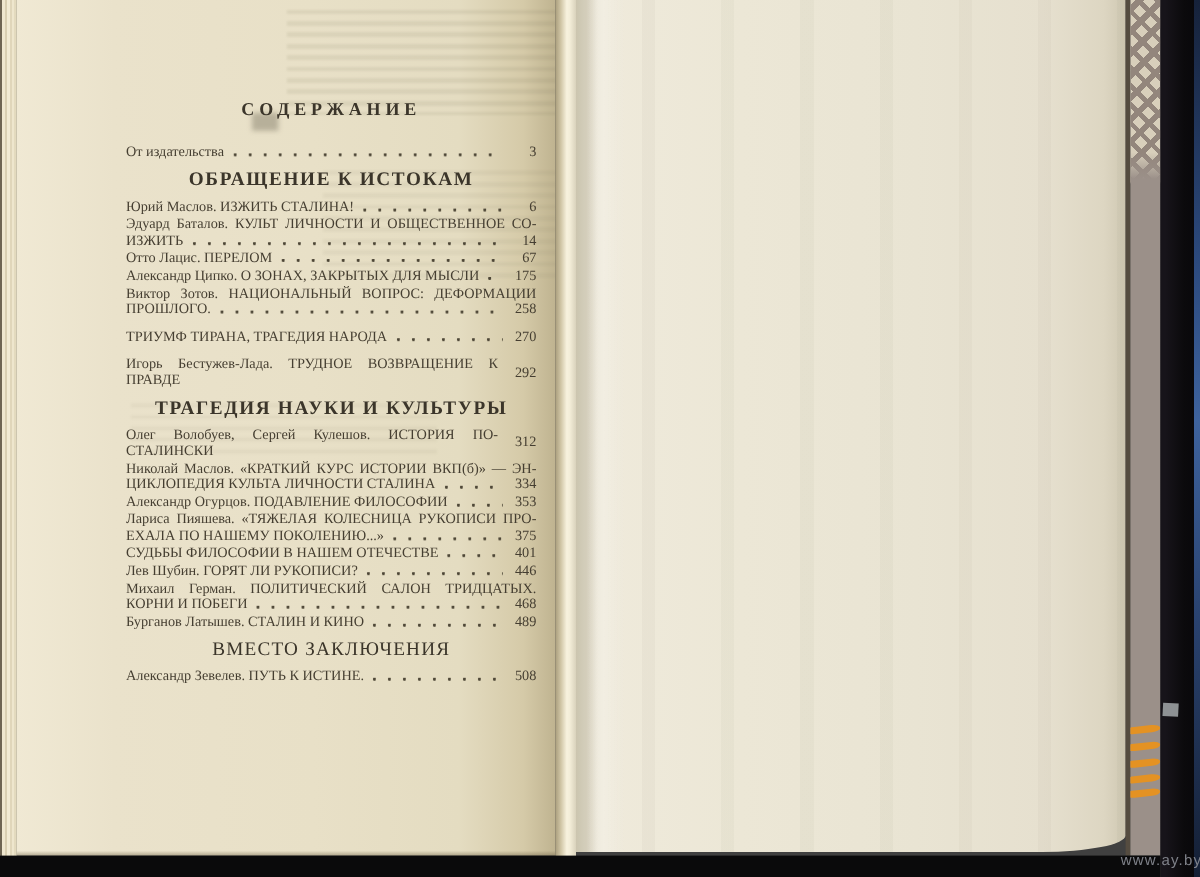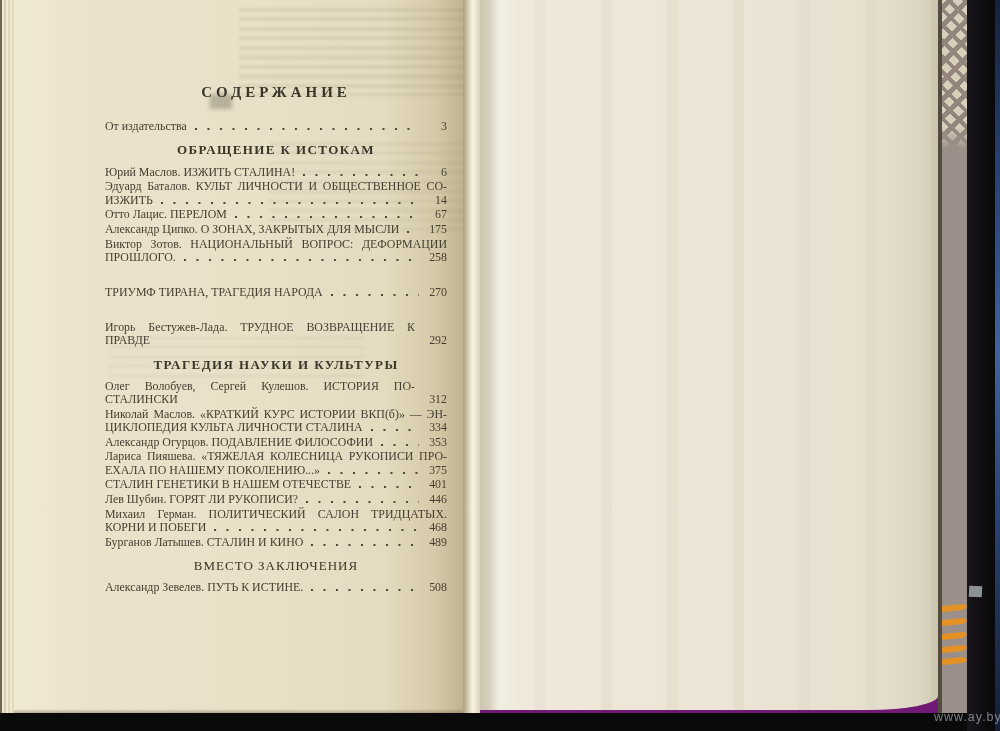--- a/index.html
+++ b/index.html
@@ -1,17 +1,17 @@
 <!DOCTYPE html>
 <html><head>
 <meta charset="utf-8">
 <style>
   html,body{margin:0;padding:0;background:#000;}
   .photo{position:relative;width:1000px;height:731px;overflow:hidden;
-         background:#701a75;font-family:"Liberation Serif",serif;}
+         background:#404040;font-family:"Liberation Serif",serif;}
 
   
   .edge-stack{position:absolute;left:0;top:0;width:14px;height:716px;
     background:linear-gradient(90deg,#6e6553 0 2px,#efe7cf 2px 4px,#d9cfb2 4px 6px,
       #f2ebd4 6px 8px,#e0d6ba 8px 10px,#eee6cd 10px 12px,#e3dabe 12px 14px);}
 
   
   .page-left{position:absolute;left:14px;top:0;width:449px;height:713px;
     background:linear-gradient(90deg,#f0e9d4 0%,#eae2cb 18%,#e8e0c7 55%,#e4dcc1 82%,
       #d5caa8 94%,#bfb390 100%);}
@@ -64,27 +64,27 @@
   .b2{left:255px;top:142px;width:205px;height:92px;opacity:.45;}
   .b3{left:95px;top:336px;width:255px;height:44px;opacity:.4;}
   .smudge{position:absolute;left:196px;top:94px;width:22px;height:15px;
     background:rgba(92,86,70,.35);filter:blur(2.2px);}
 
   
   .toc{position:absolute;left:91px;top:86px;width:342px;color:#453e31;
     font-size:11.9px;line-height:13.2px;}
   .toc-title{text-align:center;font-weight:bold;font-size:15px;letter-spacing:4px;
     color:#3b352a;margin-bottom:21px;}
-  .toc-heading{text-align:center;font-weight:bold;font-size:13px;letter-spacing:1.4px;
+  .toc-heading{text-align:center;font-weight:bold;font-size:16px;letter-spacing:1.4px;
     color:#3b352a;margin:10px 0 9px;}
   .toc-heading.light{font-weight:normal;letter-spacing:1px;color:#45ureen3e31;}
   .entry{margin-bottom:1.5px;}
-  .entry.gap{margin-top:22px;}
+  .entry.gap{margin-top:10px;}
   .row-full{text-align:justify;text-align-last:justify;}
-  .row-last{display:flex;align-items:flex-end;}
+  .row-last{display:flex;align-items:center;}
   .txt{display:block;}
   .txt.spread{flex:1;text-align:justify;text-align-last:justify;margin-right:8px;}
   .dots{flex:1;align-self:flex-end;height:10px;margin:0 4px 1px 7px;
     background-image:radial-gradient(circle at 2px 7px,#4e4737 1.05px,rgba(0,0,0,0) 1.5px);
     background-size:12.5px 10px;background-repeat:repeat-x;}
   .pg{min-width:24px;text-align:right;white-space:nowrap;}
 </style>
 </head>
 <body>
 
@@ -191,21 +191,21 @@
               <span class="txt">Лариса Пияшева. «ТЯЖЕЛАЯ КОЛЕСНИЦА РУКОПИСИ ПРО-</span>
             </div>
             <div class="row-last">
               <span class="txt">ЕХАЛА ПО НАШЕМУ ПОКОЛЕНИЮ...»</span>
               <span class="dots"></span>
               <span class="pg">375</span>
             </div>
           </div>
           <div class="entry">
             <div class="row-last">
-              <span class="txt">СТАЛИН ГЕНЕТИКИ В НАШЕМ ОТЕЧЕСТВЕ</span>
+              <span class="txt">СУДЬБЫ ФИЛОСОФИИ В НАШЕМ ОТЕЧЕСТВЕ</span>
               <span class="dots"></span>
               <span class="pg">401</span>
             </div>
           </div>
           <div class="entry">
             <div class="row-last">
               <span class="txt">Лев Шубин. ГОРЯТ ЛИ РУКОПИСИ?</span>
               <span class="dots"></span>
               <span class="pg">446</span>
             </div>

